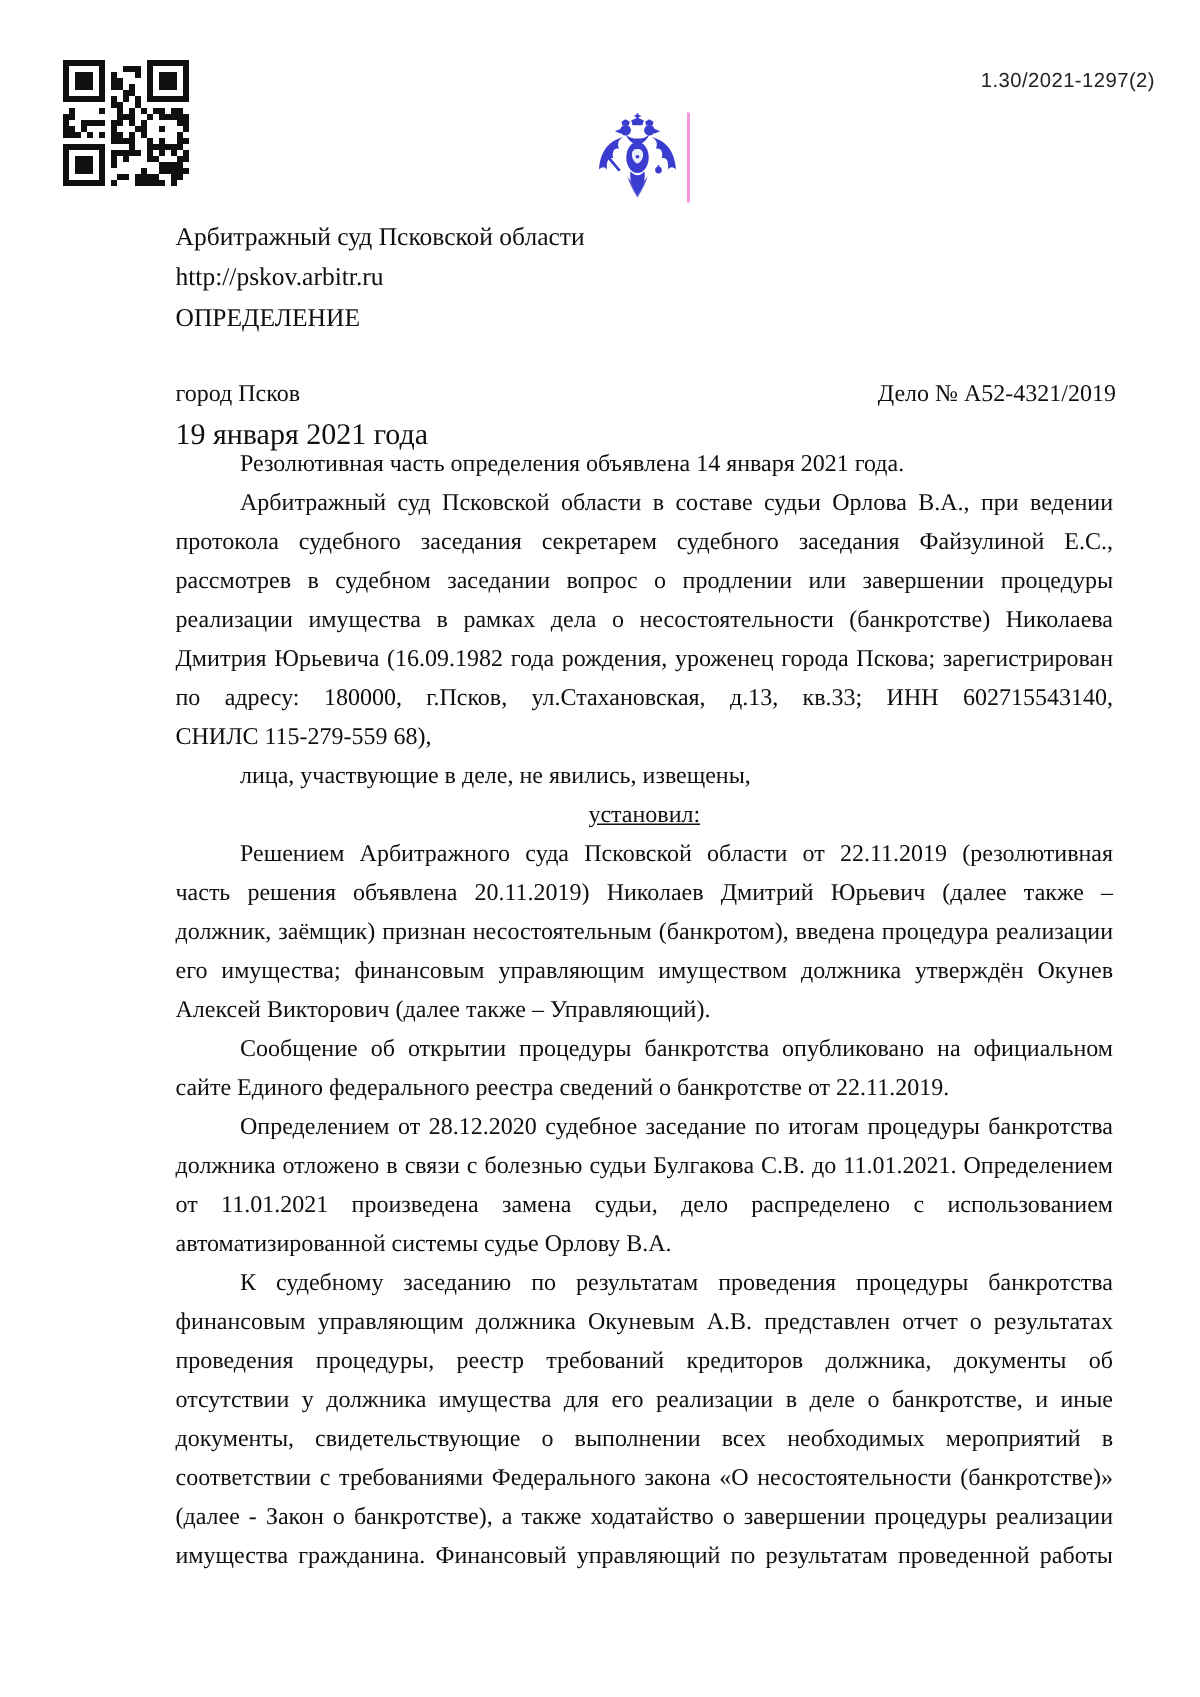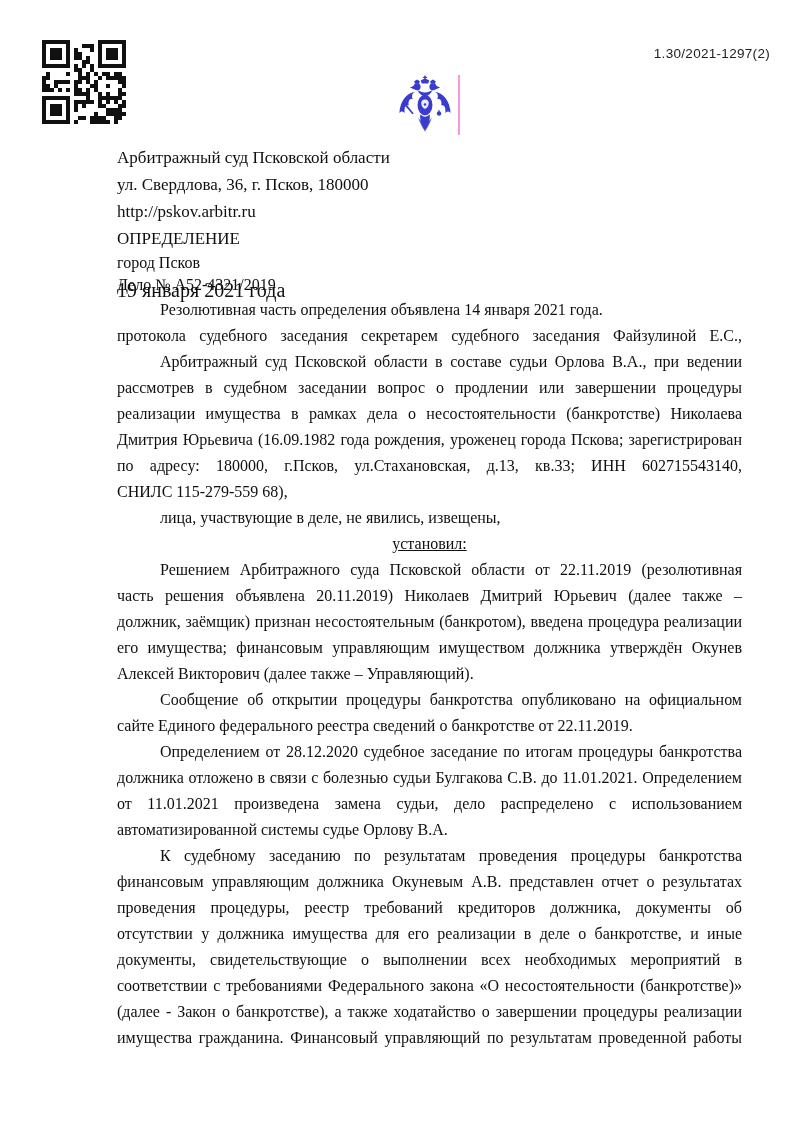--- a/index.html
+++ b/index.html
@@ -19,21 +19,21 @@
   }
   .emblem-svg{position:absolute;left:397px;top:75px;width:56px;height:60px;color:var(--emblem-blue,#3a3ccf);}
   .pinkline{position:absolute;left:458px;top:75px;width:2px;height:60px;background:var(--divider-pink,#f797dd);}
   .headlines{
     position:absolute;top:144px;left:117px;width:625px;
     font-size:17px;line-height:27px;
   }
   .metarow{
     position:absolute;top:252px;left:117px;width:627px;
     display:flex;justify-content:space-between;
-    font-size:16px;line-height:22px;flex-direction:column;
+    font-size:16px;line-height:22px;
   }
   .dateline{position:absolute;top:279px;left:117px;font-size:20px;line-height:22px;}
   .bodycol{
     position:absolute;top:297px;left:117px;width:625px;
     font-size:16px;line-height:26px;
   }
   .line{text-align:justify;text-align-last:justify;white-space:normal;}
   .line.first{text-indent:43px;}
   .line.lastline{text-align-last:left;}
   .line.centerline{text-align:center;text-align-last:center;text-indent:0;text-decoration:underline;}
@@ -291,36 +291,35 @@
       <path d="M22.5,44.5 C24,50 26,54 30,60.5 C34,54 36,50 37.5,44.5 C35,52 25,52 22.5,44.5 Z" opacity="0.85"></path>
       <path d="M25,42 C24,48 26.5,53.5 30,58.5 C33.5,53.5 36,48 35,42 C32,45.5 28,45.5 25,42 Z"></path>
     </g>
     <path d="M30,26 c2.6,0 4,1.4 4,3.8 c0,3 -1.6,5.4 -4,6.6 c-2.4,-1.2 -4,-3.6 -4,-6.6 c0,-2.4 1.4,-3.8 4,-3.8 z" fill="#ffffff" opacity="0.9"></path>
     <circle cx="30" cy="31.5" r="1.3" fill="currentColor"></circle>
   </svg>
   <div class="pinkline"></div>
 
   <div class="headlines">
     <div>Арбитражный суд Псковской области</div>
-    <div>ул. Свердлова, 36, г. Псков, 180000</div>
     <div>http://pskov.arbitr.ru</div>
     <div>ОПРЕДЕЛЕНИЕ</div>
   </div>
 
   <div class="metarow">
     <span>город Псков</span>
     <span>Дело № А52-4321/2019</span>
   </div>
 
   <div class="dateline">19 января 2021 года</div>
 
   <div class="bodycol">
       <div class="line first lastline">Резолютивная часть определения объявлена 14 января 2021 года.</div>
+      <div class="line first">Арбитражный суд Псковской области в составе судьи Орлова В.А., при ведении</div>
       <div class="line">протокола судебного заседания секретарем судебного заседания Файзулиной Е.С.,</div>
-      <div class="line first">Арбитражный суд Псковской области в составе судьи Орлова В.А., при ведении</div>
       <div class="line">рассмотрев в судебном заседании вопрос о продлении или завершении процедуры</div>
       <div class="line">реализации имущества в рамках дела о несостоятельности (банкротстве) Николаева</div>
       <div class="line">Дмитрия Юрьевича (16.09.1982 года рождения, уроженец города Пскова; зарегистрирован</div>
       <div class="line">по адресу: 180000, г.Псков, ул.Стахановская, д.13, кв.33; ИНН 602715543140,</div>
       <div class="line lastline">СНИЛС 115-279-559 68),</div>
       <div class="line first lastline">лица, участвующие в деле, не явились, извещены,</div>
       <div class="line centerline">установил:</div>
       <div class="line first">Решением Арбитражного суда Псковской области от 22.11.2019 (резолютивная</div>
       <div class="line">часть решения объявлена 20.11.2019) Николаев Дмитрий Юрьевич (далее также –</div>
       <div class="line">должник, заёмщик) признан несостоятельным (банкротом), введена процедура реализации</div>

